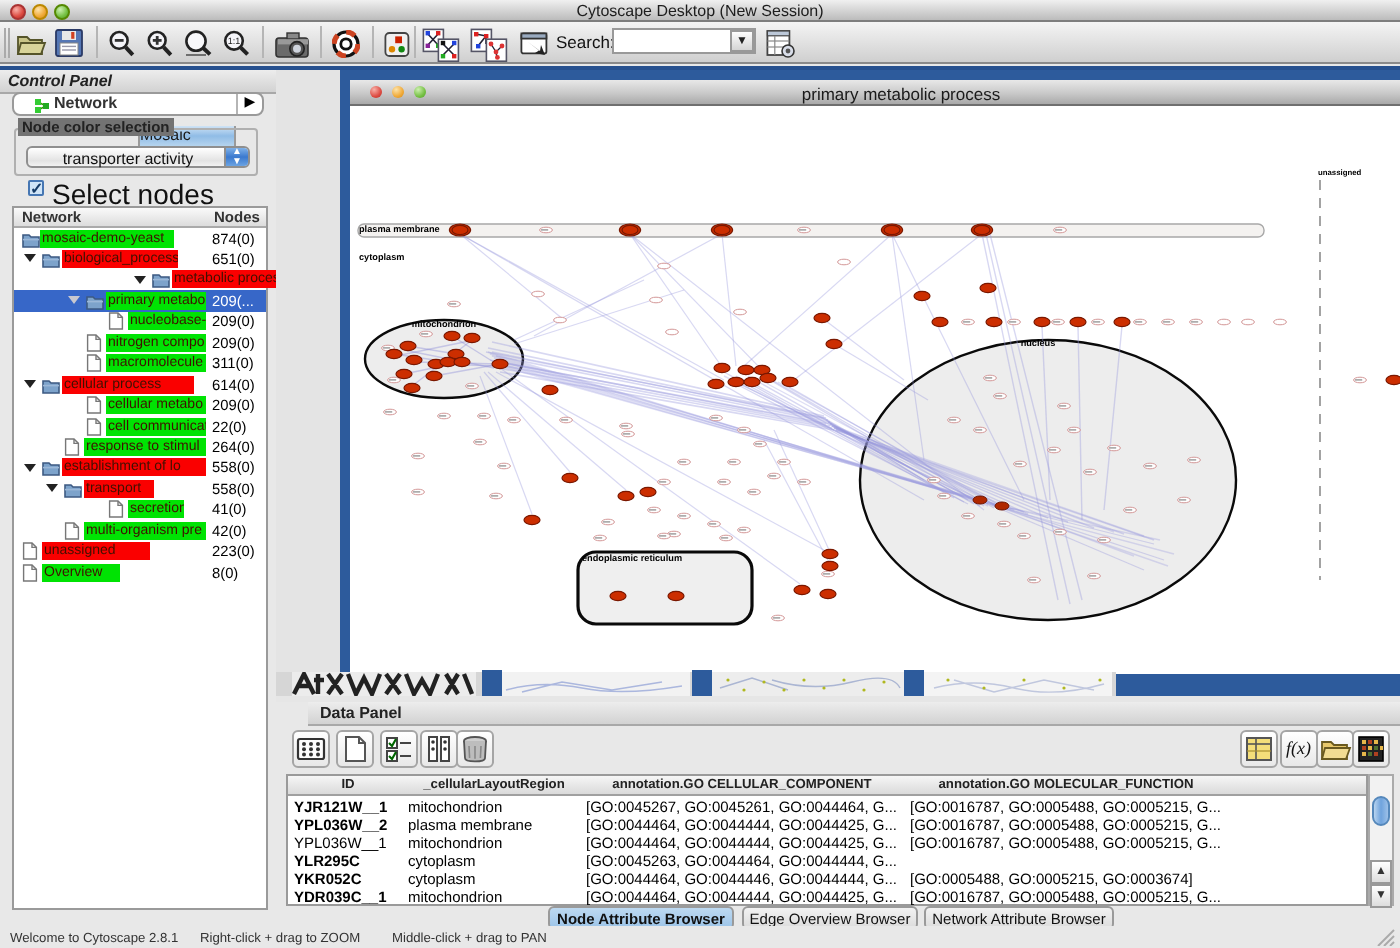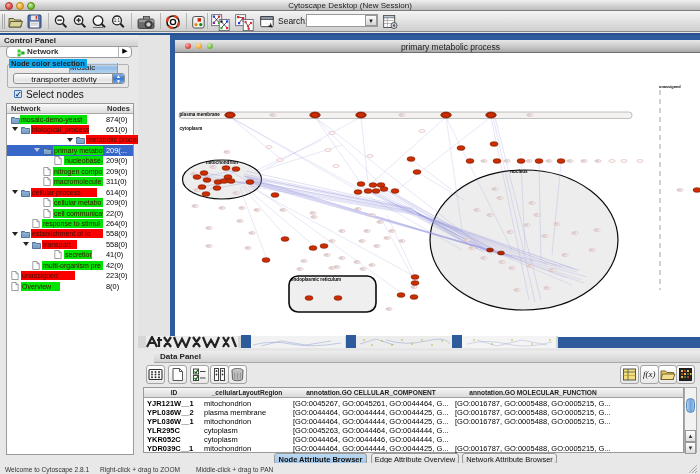--- a/index.html
+++ b/index.html
@@ -15,42 +15,42 @@
 
 #toolbar { left:0; top:11px; width:700px; height:21px;
   background:linear-gradient(#f4f4f4,#dedede 60%,#cfcfcf);
   border-bottom:1px solid #8a8a8a; }
 .tsep { top:2px; width:1px; height:16px; background:#b5b5b5; }
 
 #navline { left:0; top:33px; width:700px; height:2px; background:#27518f; }
 
 #cp { left:0; top:35px; width:138px; height:428px; background:#e8e8e8; }
 #cp-header { left:0; top:0; width:160px; height:12px;
-  background:linear-gradient(#ededed,#d2d2d2); border-bottom:1px solid #a8a8a8;}
+  background:linear-gradient(#ededed,#d2d2d2); border-bottom:1px solid #a8a8a8;font-style:italic;}
 #cp-header span { position:absolute; left:4px; top:1px; font-size:8px; font-weight:bold; color:#222; }
 #cp-tabs { left:6px; top:11px; width:126px; height:12px; background:#fff;
   border:1px solid #9a9a9a; border-radius:4px; }
 #tab-mosaic { left:62px; top:16px; width:49px; height:10px;
   background:linear-gradient(#cfe3f5,#90bce6 50%,#b5d4ee);
   border-left:1px solid #9a9a9a; border-right:1px solid #9a9a9a;
   text-align:left; font-size:8px; font-weight:normal; color:#1a1a1a; line-height:10px;}
 #tab-net-label { left:20px; top:0px; font-size:8px; font-weight:bold; color:#333; line-height:10px;}
 #tab-arrow { right:0px; top:0px; width:13px; height:10px; text-align:center; font-size:7px; color:#000; border-left:1px solid #b5b5b5; }
 #groupbox { left:7px; top:29px; width:122px; height:24px;
   border:1px solid #b0b0b0; border-radius:2px; }
-#groupbox-label { left:9px; top:24px; font-size:7.5px; font-weight:bold; color:#222; background:#0ea5e9; padding:0 2px;}
+#groupbox-label { left:9px; top:24px; font-size:7.5px; font-weight:bold; color:#222; background:#737373; padding:0 2px;}
 #combo { left:13px; top:38px; width:112px; height:11px; background:linear-gradient(#ffffff,#e3e3e3 70%,#f2f2f2);
   border:1px solid #8f8f8f; border-radius:3px; }
 #combo span { position:absolute; left:0; width:100px; top:1px; text-align:center; font-size:8px; color:#111; }
 #combo-btn { position:absolute; right:0px; top:0px; width:12px; height:9px;
   background:linear-gradient(#7fb1e8,#3a79cf 50%,#6ba3e2); border-left:1px solid #8f8f8f;
   border-radius:0 2px 2px 0; color:#fff; font-size:5px; line-height:4.5px; text-align:center;}
 #checkbox { left:14px; top:55px; width:8px; height:8px; background:#cfe4f7;
   border:1px solid #4576b3; border-radius:1px; color:#143a66; font-size:8px; line-height:7px; font-weight:bold;}
-#checkbox-label { left:26px; top:54px; font-size:10px; color:#111; }
+#checkbox-label { left:26px; top:54px; font-size:14px; color:#111; }
 #treepanel { left:6px; top:68px; width:128px; height:352px; background:#fff; border:1px solid #9a9a9a; }
 #treeheader { left:0; top:0; width:126px; height:10px;
   background:linear-gradient(#fafafa,#dcdcdc); border-bottom:1px solid #aaa; }
 #treeheader .h1 { position:absolute; left:4px; top:0px; font-size:7.5px; font-weight:bold; color:#333;}
 #treeheader .h2 { position:absolute; left:100px; top:0px; font-size:7.5px; font-weight:bold; color:#333;}
 .trow { left:0; width:126px; height:10.45px; font-size:7px; }
 .trow .lbl { position:absolute; top:0.5px; height:9px; line-height:9px; padding:0 1px; color:#401000; white-space:nowrap; overflow:hidden; }
 .trow .val { position:absolute; left:99px; top:0.5px; color:#000; font-size:7.4px; }
 .green { background:#00e303; }
 .red { background:#fa0000; }
@@ -873,50 +873,51 @@
           <div style="left:149px;width:158px">[GO:0045267, GO:0045261, GO:0044464, G...</div>
           <div style="left:311px;width:228px">[GO:0016787, GO:0005488, GO:0005215, G...</div>
         </div>
         <div class="abs drow" style="top:20.0px">
           <div style="left:3px;width:56px;font-weight:bold">YPL036W__2</div>
           <div style="left:60px;width:85px">plasma membrane</div>
           <div style="left:149px;width:158px">[GO:0044464, GO:0044444, GO:0044425, G...</div>
           <div style="left:311px;width:228px">[GO:0016787, GO:0005488, GO:0005215, G...</div>
         </div>
         <div class="abs drow" style="top:29.0px">
-          <div style="left:3px;width:56px;font-weight:bold">YPL036W__1</div>
+          <div style="left:3px;width:56px;font-weight:normal">YPL036W__1</div>
           <div style="left:60px;width:85px">mitochondrion</div>
           <div style="left:149px;width:158px">[GO:0044464, GO:0044444, GO:0044425, G...</div>
           <div style="left:311px;width:228px">[GO:0016787, GO:0005488, GO:0005215, G...</div>
         </div>
         <div class="abs drow" style="top:38.0px">
           <div style="left:3px;width:56px;font-weight:bold">YLR295C</div>
           <div style="left:60px;width:85px">cytoplasm</div>
           <div style="left:149px;width:158px">[GO:0045263, GO:0044464, GO:0044444, G...</div>
         </div>
         <div class="abs drow" style="top:47.0px">
           <div style="left:3px;width:56px;font-weight:bold">YKR052C</div>
           <div style="left:60px;width:85px">cytoplasm</div>
           <div style="left:149px;width:158px">[GO:0044464, GO:0044446, GO:0044444, G...</div>
+          <div style="left:311px;width:228px">[GO:0005488, GO:0005215, GO:0003674]</div>
         </div>
         <div class="abs drow" style="top:56.0px">
           <div style="left:3px;width:56px;font-weight:bold">YDR039C__1</div>
           <div style="left:60px;width:85px">mitochondrion</div>
           <div style="left:149px;width:158px">[GO:0044464, GO:0044444, GO:0044425, G...</div>
           <div style="left:311px;width:228px">[GO:0016787, GO:0005488, GO:0005215, G...</div>
         </div>
       </div>
   </div>
   <div class="abs" id="dpscroll" style="left:546px;top:36px;width:13px;height:66px;background:#f2f2f2;border:1px solid #aaa;">
       <div style="position:absolute;left:1px;top:10px;width:9px;height:15px;background:linear-gradient(90deg,#b8d4f0,#6fa3dd 50%,#9cc0e8);border:1px solid #5588bb;border-radius:5px"></div>
       <div style="position:absolute;left:0px;top:42px;width:11px;height:12px;background:linear-gradient(#fff,#ddd);border:1px solid #999;font-size:6px;text-align:center;line-height:11px;color:#333">▲</div>
       <div style="position:absolute;left:0px;top:54px;width:11px;height:12px;background:linear-gradient(#fff,#ddd);border:1px solid #999;font-size:6px;text-align:center;line-height:11px;color:#333">▼</div>
     </div>
   <div class="dtab" style="left:136px;width:93px;background:linear-gradient(#bdd9f1,#9cc4e8);font-weight:bold">Node Attribute Browser</div>
-  <div class="dtab" style="left:233px;width:88px">Edge Attribute Overview</div>
+  <div class="dtab" style="left:233px;width:88px">Edge Overview Browser</div>
   <div class="dtab" style="left:324px;width:95px">Network Attribute Browser</div>
 </div>
 
 <div class="abs" id="statusbar">
   <span class="abs" style="left:5px;top:3px">Welcome to Cytoscape 2.8.1</span>
   <span class="abs" style="left:100px;top:3px">Right-click + drag to ZOOM</span>
   <span class="abs" style="left:196px;top:3px">Middle-click + drag to PAN</span>
     <svg class="abs" style="left:688px;top:1px" width="10" height="9" viewBox="0 0 10 9">
       <line x1="1" y1="9" x2="9" y2="1" stroke="#aaa" stroke-width="1"></line>
       <line x1="4" y1="9" x2="9" y2="4" stroke="#aaa" stroke-width="1"></line>

